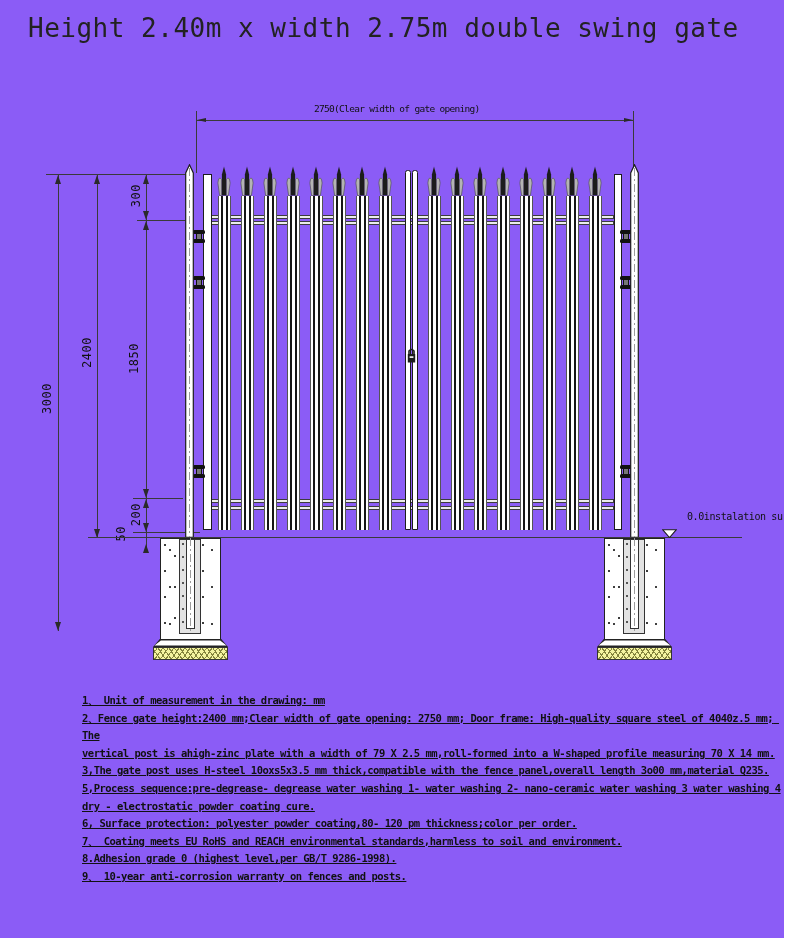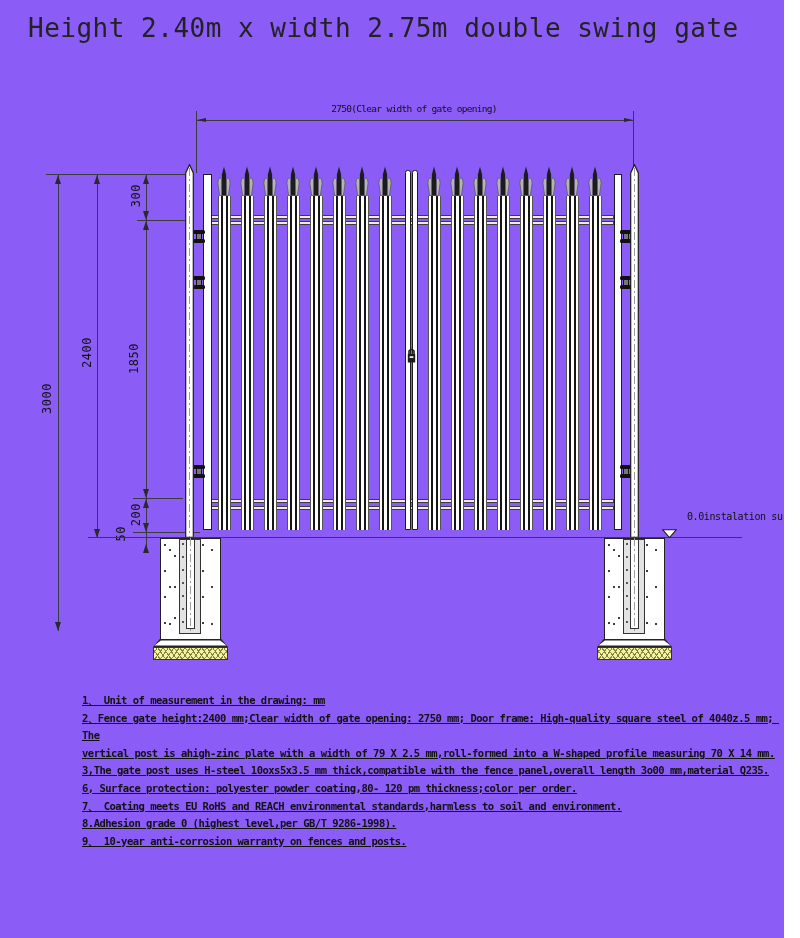--- a/index.html
+++ b/index.html
@@ -60,21 +60,21 @@
          letter-spacing:-0.5px;font-weight:bold;color:#111;text-decoration:underline;}
   .note-line{white-space:pre-wrap;}
 </style>
 </head>
 <body>
 
 <div class="canvas">
 
   <div class="abs title">Height 2.40m x width 2.75m double swing gate</div>
 
-  <div class="abs dimlab" style="left:314px;top:103px;width:200px;text-align:center;">2750(Clear width of gate opening)</div>
+  <div class="abs dimlab" style="left:314px;top:103px;width:200px;text-align:left;">2750(Clear width of gate opening)</div>
   <div class="abs hline" style="left:197px;top:120px;width:436px;"></div>
   <div class="abs a-lf" style="left:197px;top:118px;"></div>
   <div class="abs a-rt" style="left:624px;top:118px;"></div>
   <div class="abs vline" style="left:195.5px;top:111px;height:62px;"></div>
   <div class="abs vline" style="left:632.5px;top:111px;height:62px;"></div>
 
   <div class="abs hline" style="left:46px;top:174px;width:142px;"></div>
 
   <div class="abs vline" style="left:57.5px;top:175px;height:456px;"></div>
   <div class="abs a-up" style="left:54.5px;top:175px;"></div>
@@ -278,19 +278,21 @@
     <div class="abs sleeve"></div>
     <div class="abs sleeve-in"></div>
     <div class="abs cdash" style="left:36.5px;top:0;height:95px;"></div>
   </div>
 
   <div id="notes" class="abs notes">
       <div class="note-line">1、 Unit of measurement in the drawing: mm</div>
       <div class="note-line">2、Fence gate height:2400 mm;Clear width of gate opening: 2750 mm; Door frame: High-quality square steel of 4040z.5 mm; The
 vertical post is ahigh-zinc plate with a width of 79 X 2.5 mm,roll-formed into a W-shaped profile measuring 70 X 14 mm.</div>
       <div class="note-line">3,The gate post uses H-steel 10oxs5x3.5 mm thick,compatible with the fence panel,overall length 3o00 mm,material Q235.</div>
+      <div class="note-line">5,Process sequence:pre-degrease- degrease water washing 1- water washing 2- nano-ceramic water washing 3 water washing 4
+dry - electrostatic powder coating cure.</div>
       <div class="note-line">6, Surface protection: polyester powder coating,80- 120 pm thickness;color per order.</div>
       <div class="note-line">7、 Coating meets EU RoHS and REACH environmental standards,harmless to soil and environment.</div>
       <div class="note-line">8.Adhesion grade 0 (highest level,per GB/T 9286-1998).</div>
       <div class="note-line">9、 10-year anti-corrosion warranty on fences and posts.</div>
     </div>
 
 </div>
 
 </body></html>

